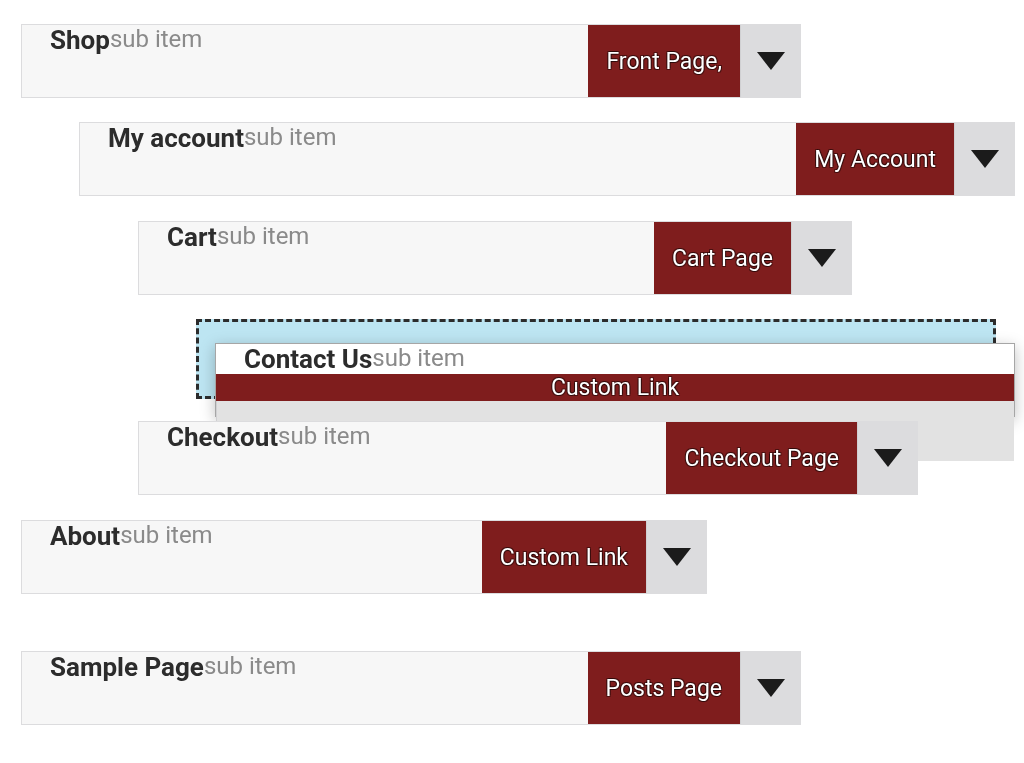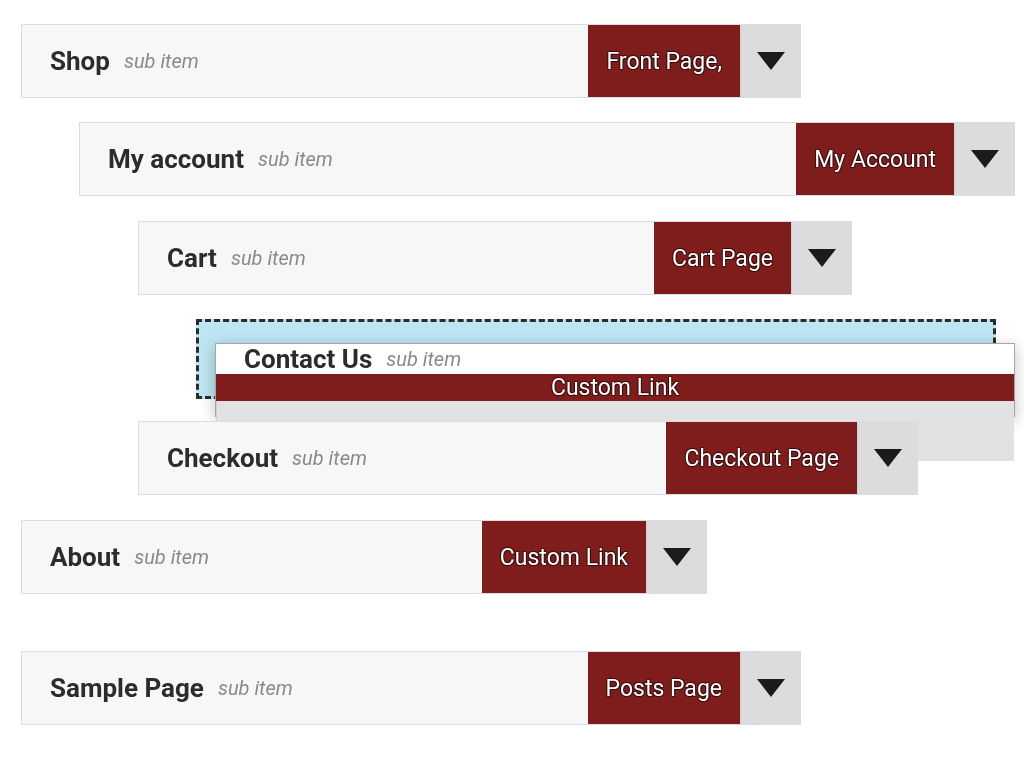--- a/index.html
+++ b/index.html
@@ -22,33 +22,30 @@
     position: absolute;
     height: 74px;
     display: flex;
     align-items: stretch;
     background: #f7f7f7;
     border: 1px solid #dcdcde;
   }
   .menu-label-area {
     flex: 1 1 auto;
     display: flex;
-    align-items: center;
     padding-left: 28px;
-    gap: 14px;
     min-width: 0;
   }
   .menu-title {
     font-weight: 700;
     font-size: 26px;
     color: #2c2c2c;
   }
   .menu-sub {
-    font-style: italic;
-    font-size: 20px;
+    font-size: 24px;
     color: #8a8a8a;
   }
   .menu-type {
     flex: 0 0 auto;
     display: flex;
     align-items: center;
     justify-content: center;
     padding: 0 18px;
     background: #7f1d1d;
     color: #ffffff;

